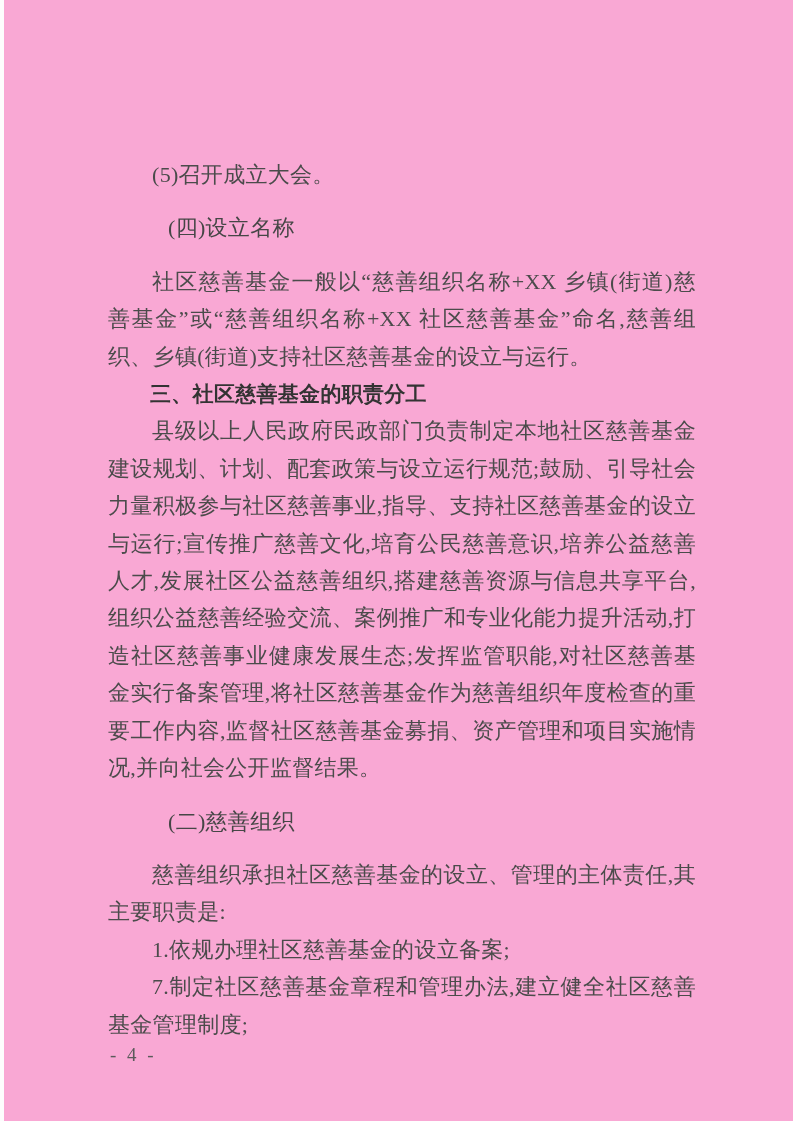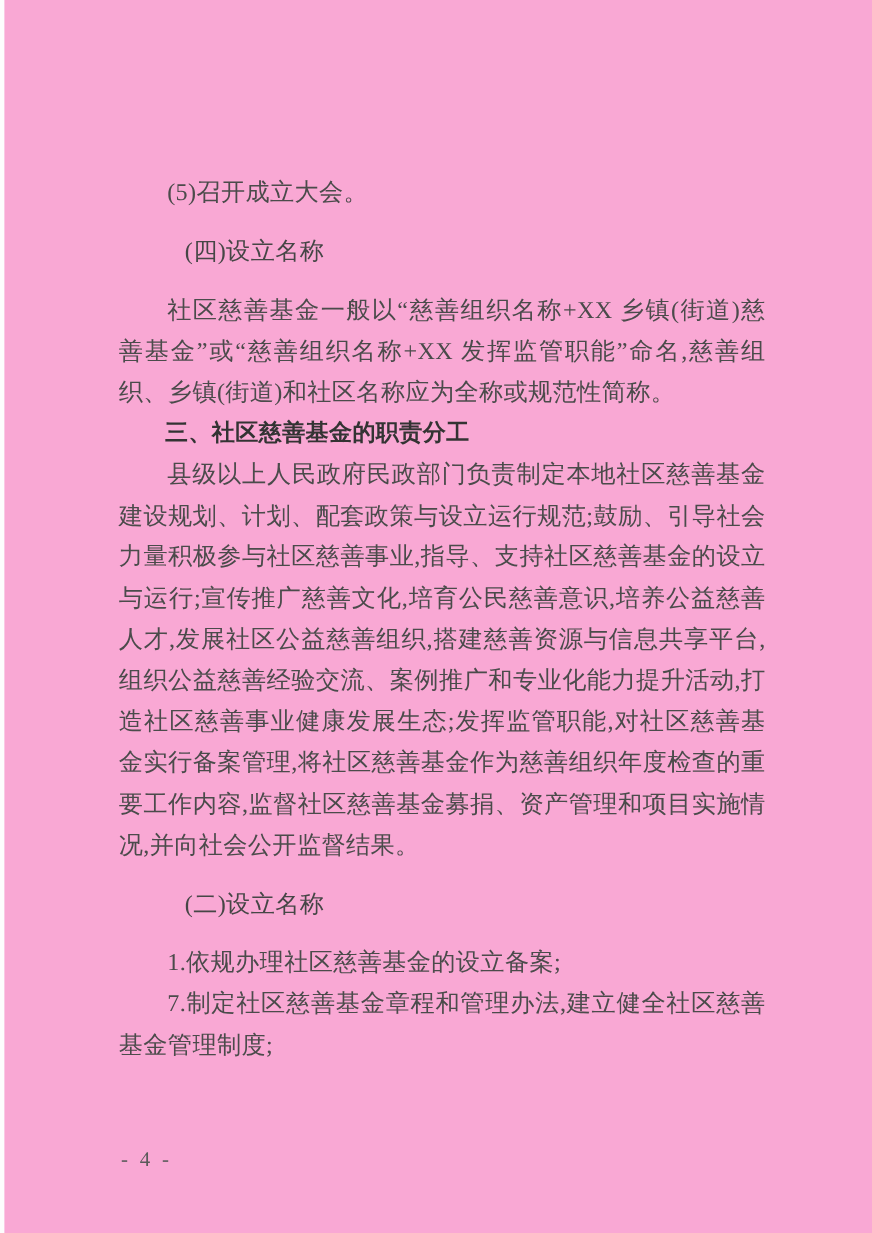--- a/index.html
+++ b/index.html
@@ -60,21 +60,22 @@
     font-family: "Liberation Serif", serif;
   }
 </style>
 </head>
 <body>
 
 <div class="page">
   <div class="content">
     <p class="para">(5)召开成立大会。</p>
     <p class="subheading">(四)设立名称</p>
-    <p class="para">社区慈善基金一般以“慈善组织名称+XX 乡镇(街道)慈善基金”或“慈善组织名称+XX 发挥监管职能”命名,慈善组织、乡镇(街道)和社区名称应为全称或规范性简称。</p>
+    <p class="para">社区慈善基金一般以“慈善组织名称+XX 乡镇(街道)慈善基金”或“慈善组织名称+XX 社区慈善基金”命名,慈善组织、乡镇(街道)支持社区慈善基金的设立与运行。</p>
     <p class="heading">三、社区慈善基金的职责分工</p>
     <p class="para">县级以上人民政府民政部门负责制定本地社区慈善基金建设规划、计划、配套政策与设立运行规范;鼓励、引导社会力量积极参与社区慈善事业,指导、支持社区慈善基金的设立与运行;宣传推广慈善文化,培育公民慈善意识,培养公益慈善人才,发展社区公益慈善组织,搭建慈善资源与信息共享平台,组织公益慈善经验交流、案例推广和专业化能力提升活动,打造社区慈善事业健康发展生态;发挥监管职能,对社区慈善基金实行备案管理,将社区慈善基金作为慈善组织年度检查的重要工作内容,监督社区慈善基金募捐、资产管理和项目实施情况,并向社会公开监督结果。</p>
-    <p class="subheading">(二)设立名称</p>
+    <p class="subheading">(二)慈善组织</p>
+    <p class="para">慈善组织承担社区慈善基金的设立、管理的主体责任,其主要职责是:</p>
     <p class="para">1.依规办理社区慈善基金的设立备案;</p>
     <p class="para">7.制定社区慈善基金章程和管理办法,建立健全社区慈善基金管理制度;</p>
   </div>
   <div class="page-number">- 4 -</div>
 </div>
 
 </body></html>

